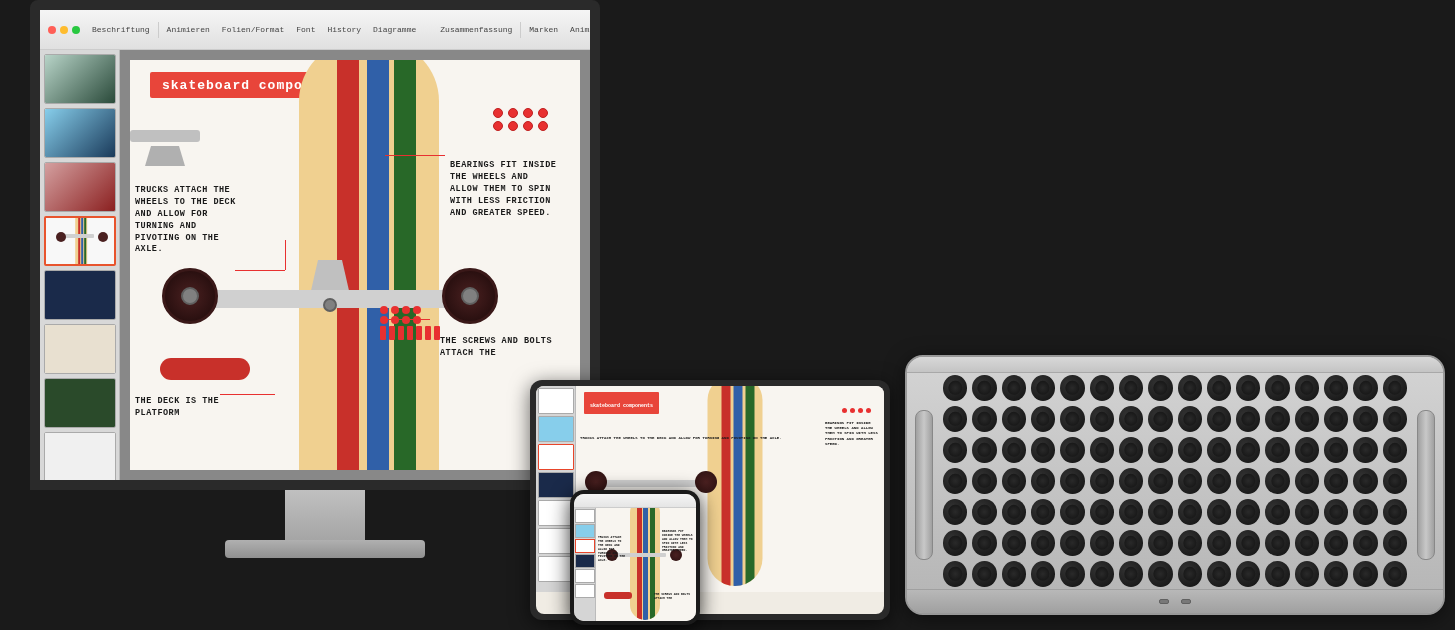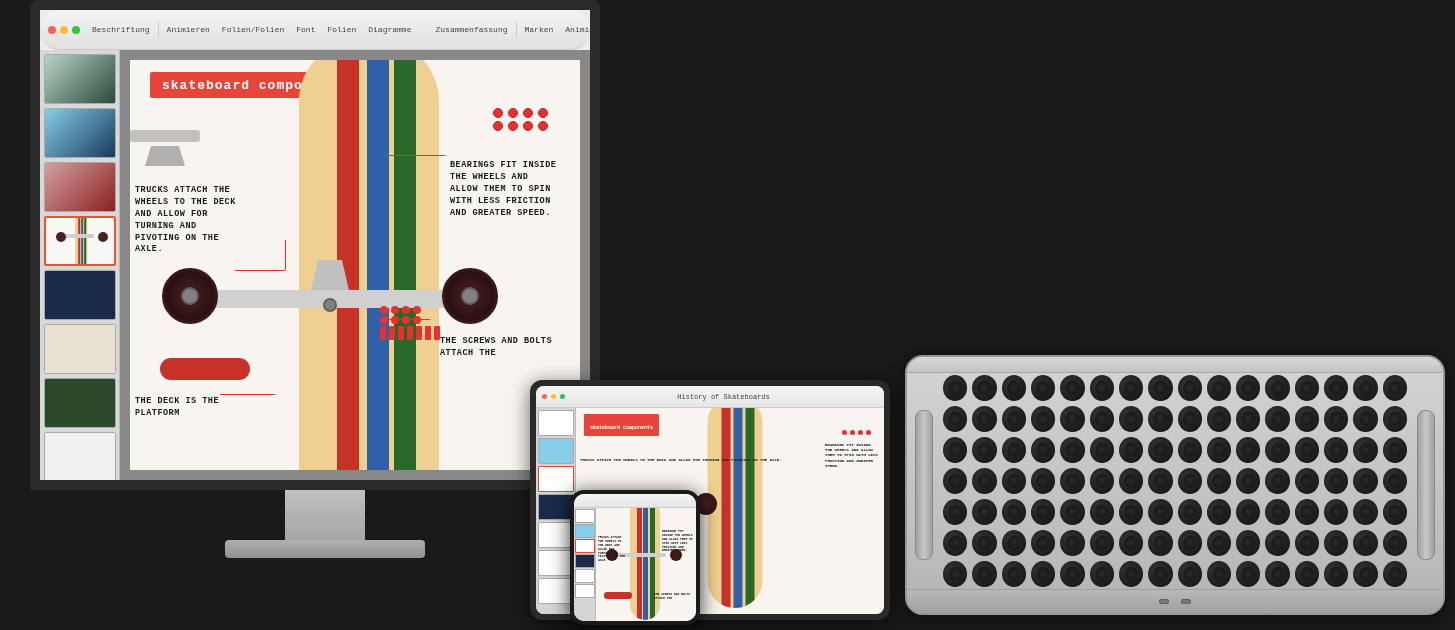--- a/index.html
+++ b/index.html
@@ -60,21 +60,20 @@
       flex-direction: column;
     }
     .keynote-toolbar {
       height: 40px;
       background: linear-gradient(to bottom, #f5f5f5, #e0e0e0);
       border-bottom: 1px solid #ccc;
       display: flex;
       align-items: center;
       padding: 0 8px;
       gap: 8px;
-      border-radius: 20px;
     }
     .toolbar-traffic {
       display: flex; gap: 4px;
     }
     .traffic-dot {
       width: 8px; height: 8px; border-radius: 50%;
     }
     .traffic-red { background: #ff5f57; }
     .traffic-yellow { background: #febc2e; }
     .traffic-green { background: #28c840; }
@@ -559,23 +558,23 @@
       <div class="keynote-toolbar">
         <div class="toolbar-traffic">
           <div class="traffic-dot traffic-red"></div>
           <div class="traffic-dot traffic-yellow"></div>
           <div class="traffic-dot traffic-green"></div>
         </div>
         <div class="toolbar-btn-group">
           <span class="toolbar-btn">Beschriftung</span>
           <div class="toolbar-separator"></div>
           <span class="toolbar-btn">Animieren</span>
-          <span class="toolbar-btn">Folien/Folien</span>
+          <span class="toolbar-btn">Folien/Format</span>
           <span class="toolbar-btn">Font</span>
-          <span class="toolbar-btn">Folien</span>
+          <span class="toolbar-btn">History</span>
           <span class="toolbar-btn">Diagramme</span>
         </div>
         <div class="toolbar-spacer"></div>
         <div class="toolbar-btn-group">
           <span class="toolbar-btn">Zusammenfassung</span>
           <div class="toolbar-separator"></div>
           <span class="toolbar-btn">Marken</span>
           <span class="toolbar-btn">Animieren</span>
 
         </div>
@@ -728,26 +727,20 @@
     </div>
   </div>
 
   <div class="monitor-stand"></div>
   <div class="monitor-base"></div>
 </div>
 
 <div class="tablet">
   <div class="tablet-screen">
 
-    <div class="tablet-keynote-bar">
-      <div class="traffic-dot traffic-red" style="width:5px;height:5px;"></div>
-      <div class="traffic-dot traffic-yellow" style="width:5px;height:5px;"></div>
-      <div class="traffic-dot traffic-green" style="width:5px;height:5px;"></div>
-      <span style="font-size:7px;color:#444;margin-left:auto;margin-right:auto;">History of Skateboards</span>
-    </div>
 
     <div class="tablet-body">
 
       <div class="tablet-slides">
         <div class="tablet-thumb"></div>
         <div class="tablet-thumb" style="background:#87ceeb;"></div>
         <div class="tablet-thumb t-active"></div>
         <div class="tablet-thumb" style="background:#1a2a4a;"></div>
         <div class="tablet-thumb"></div>
         <div class="tablet-thumb"></div>

